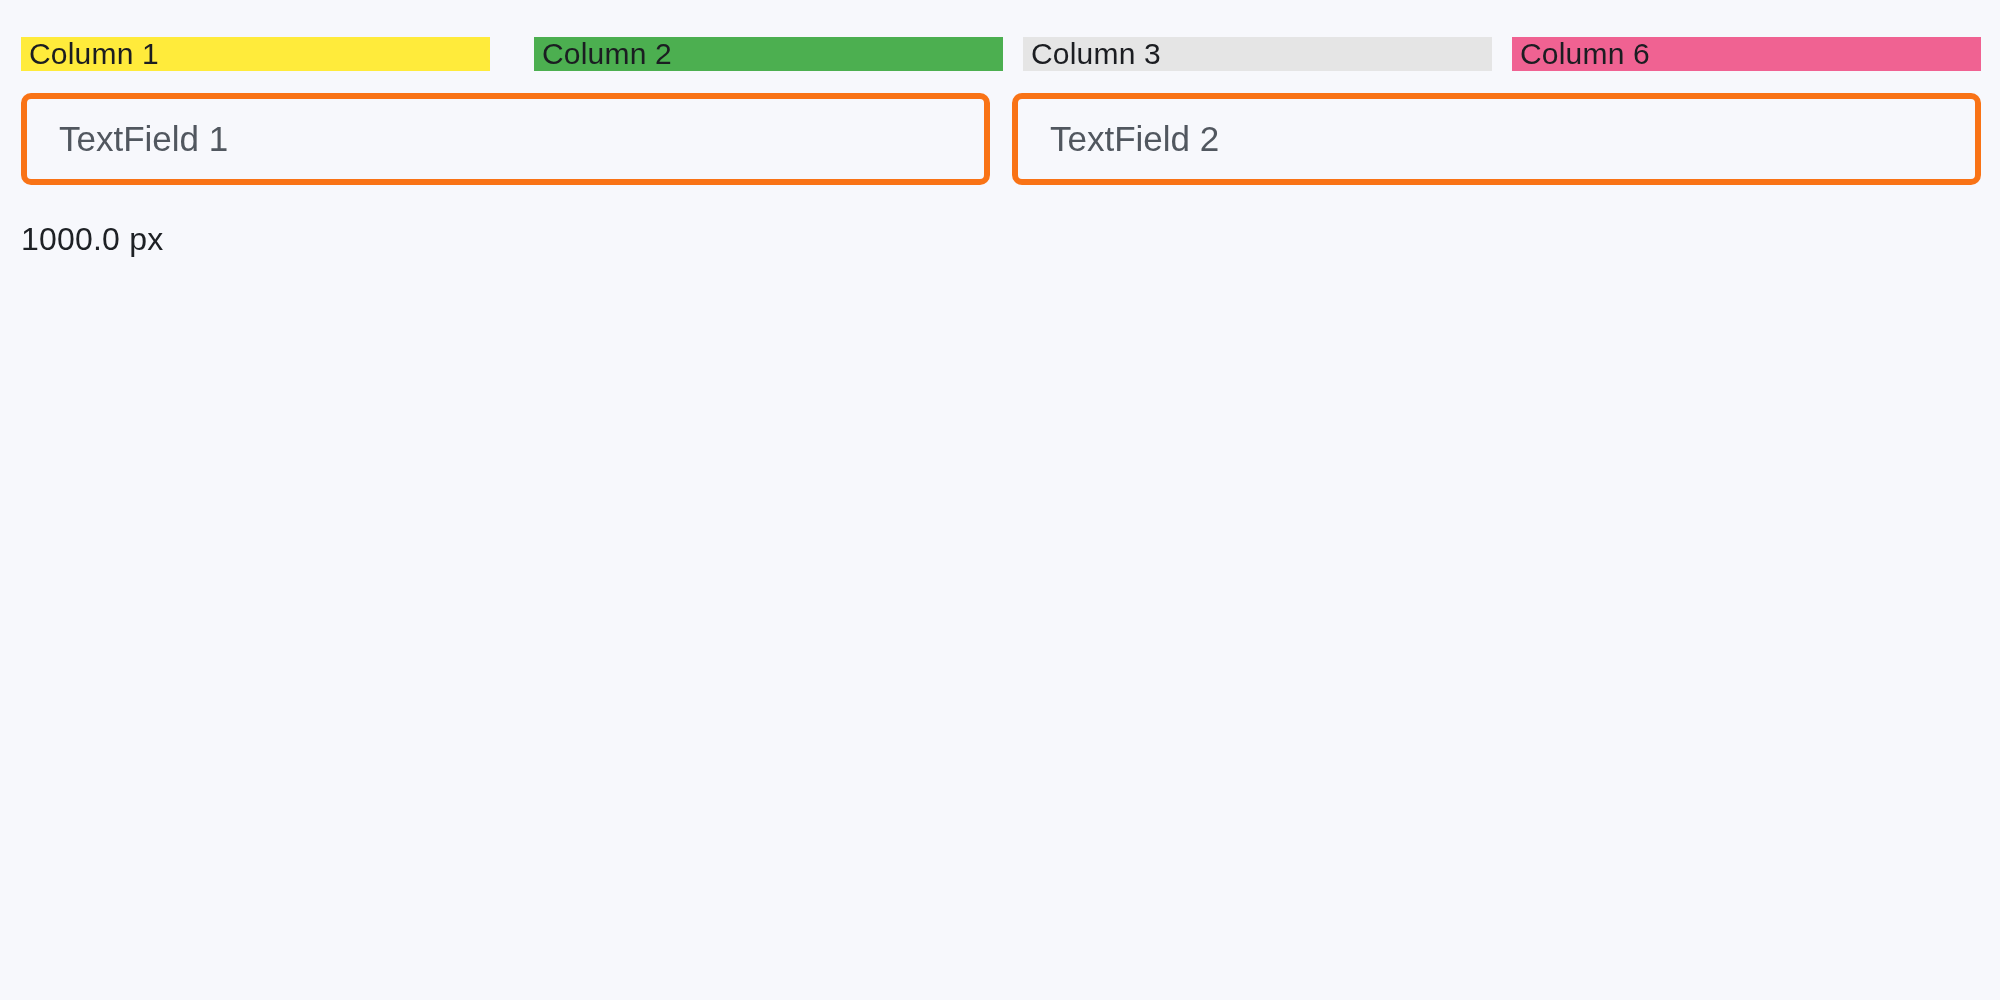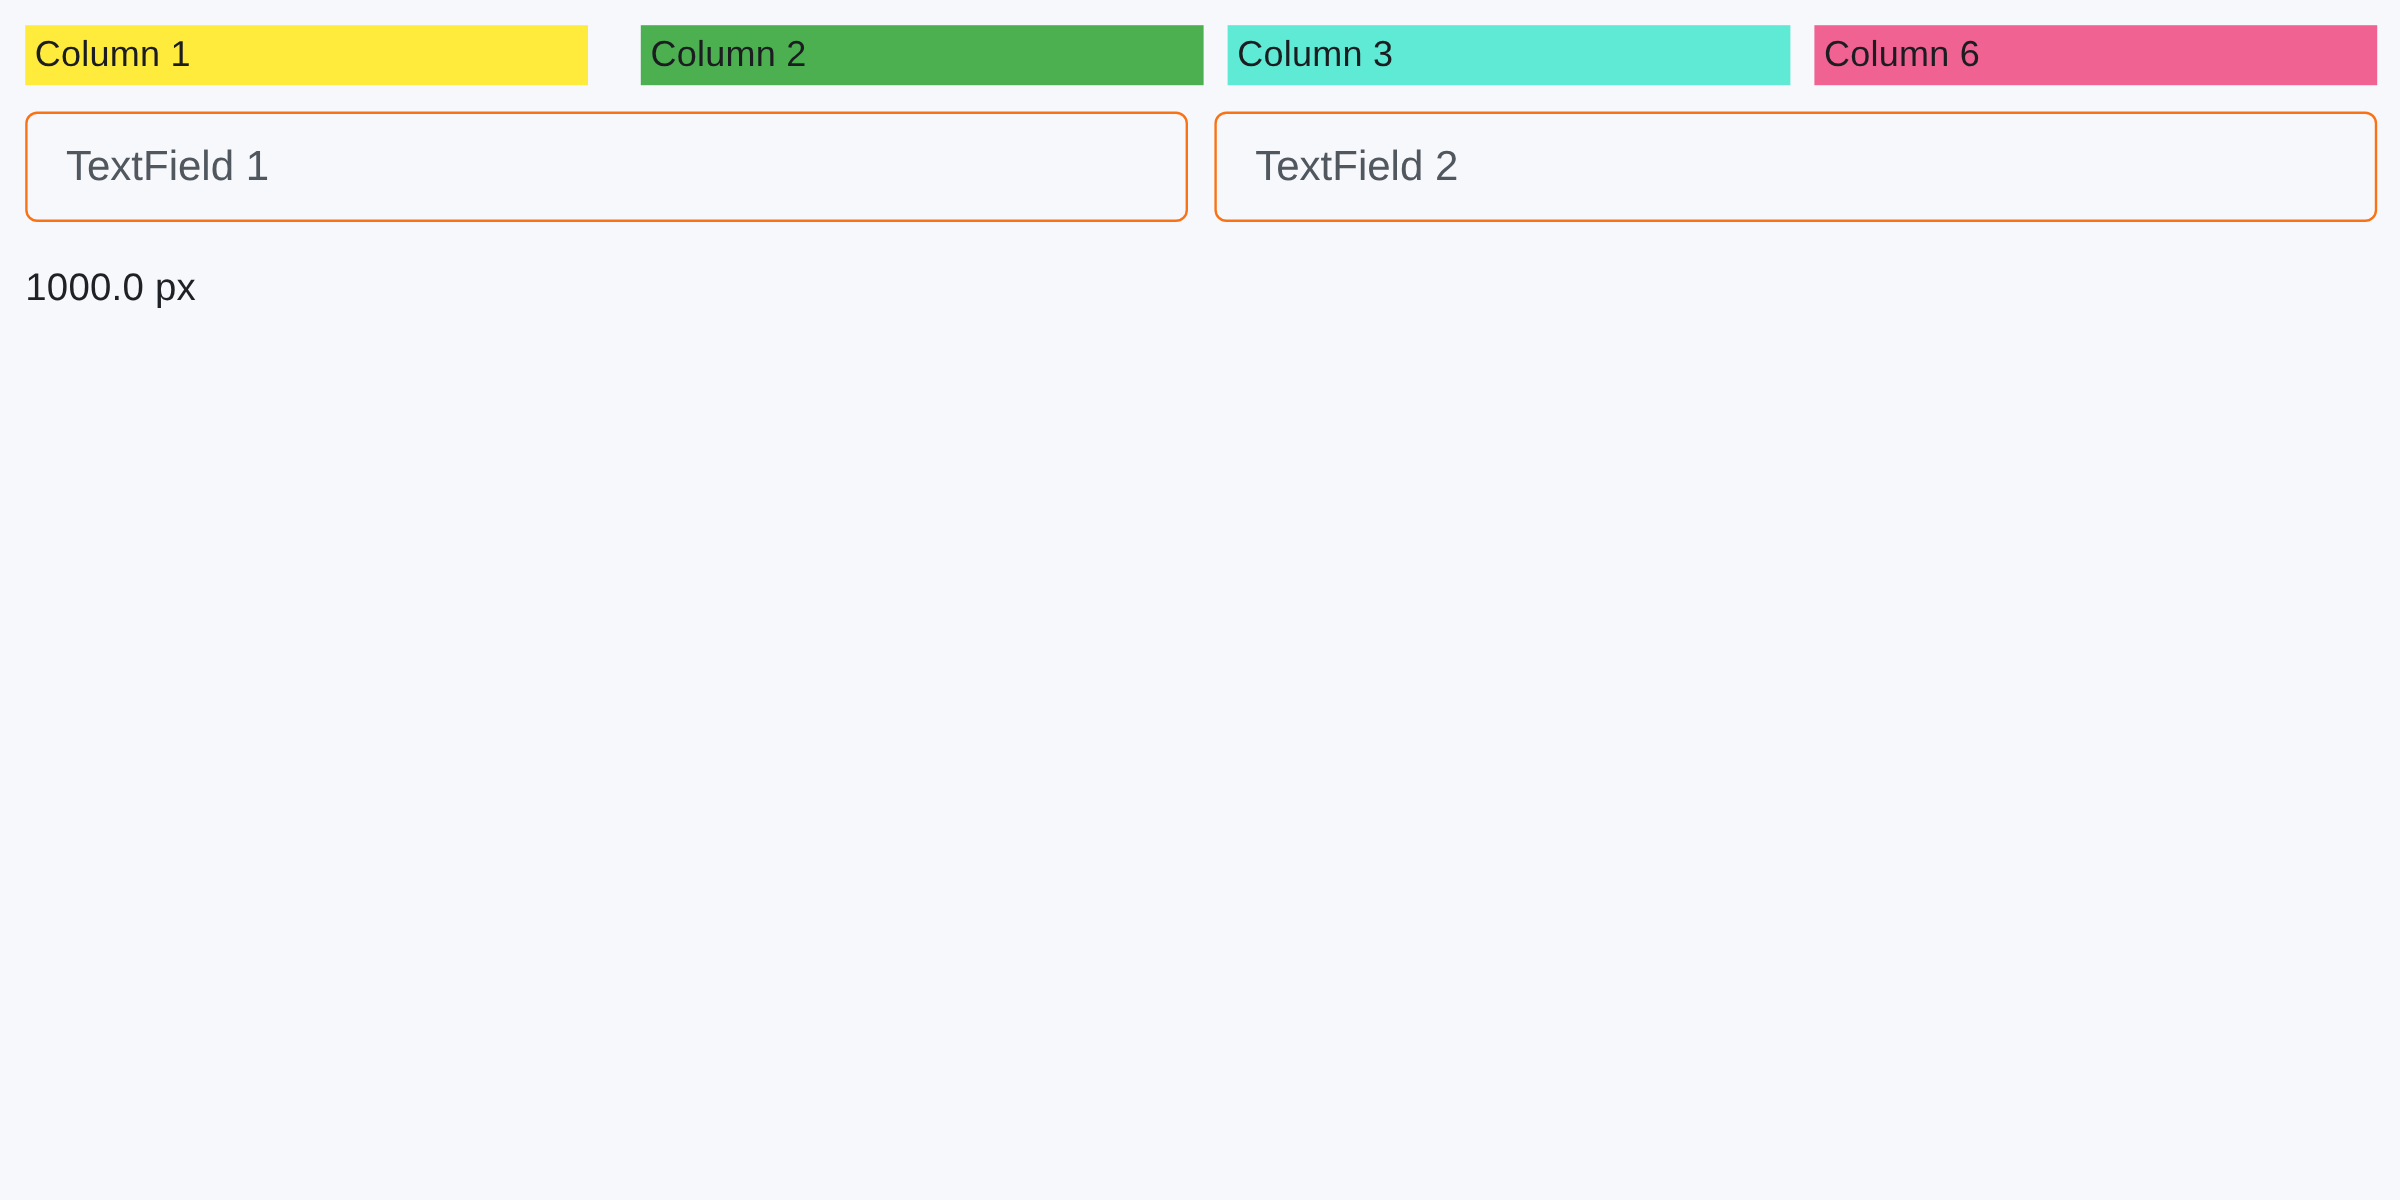--- a/index.html
+++ b/index.html
@@ -21,20 +21,21 @@
     display: flex;
     flex-direction: column;
     align-items: stretch;
   }
   
   .columns-row {
     display: flex;
     flex-direction: row;
     gap: 20px;
     height: 50px;
+    align-items: flex-end;
   }
   .column-block {
     flex: 1 1 0;
     display: flex;
     align-items: center;
     padding-left: 8px;
     box-sizing: border-box;
   }
   .column-label {
     font-size: 30px;
@@ -48,21 +49,21 @@
     flex-direction: row;
     gap: 22px;
     margin-top: 22px;
     height: 92px;
   }
   .text-field {
     flex: 1 1 0;
     box-sizing: border-box;
     height: 92px;
     background: transparent;
-    border: 2px solid #f97316;
+    border: 6px solid #f97316;
     border-radius: 10px;
     padding: 0 20px 0 32px;
     font-family: "Liberation Sans", sans-serif;
     font-size: 35px;
     color: #51575f;
     outline: none;
   }
   .text-field::placeholder {
     color: #51575f;
     opacity: 1;
@@ -80,21 +81,21 @@
 
 <div class="page">
 
   <div class="columns-row">
     <div class="column-block" style="background-color: rgb(255, 235, 59);">
       <span class="column-label">Column 1</span>
     </div>
     <div class="column-block" style="background-color: rgb(76, 175, 80); margin-left: 24px;">
       <span class="column-label">Column 2</span>
     </div>
-    <div class="column-block" style="background-color: #5eead4;">
+    <div class="column-block" style="background-color: #e5e5e5;">
       <span class="column-label">Column 3</span>
     </div>
     <div class="column-block" style="background-color: rgb(240, 98, 146);">
       <span class="column-label">Column 6</span>
     </div>
   </div>
 
   <div class="fields-row">
     <input type="text" class="text-field" placeholder="TextField 1" style="">
     <input type="text" class="text-field" placeholder="TextField 2" style="">

